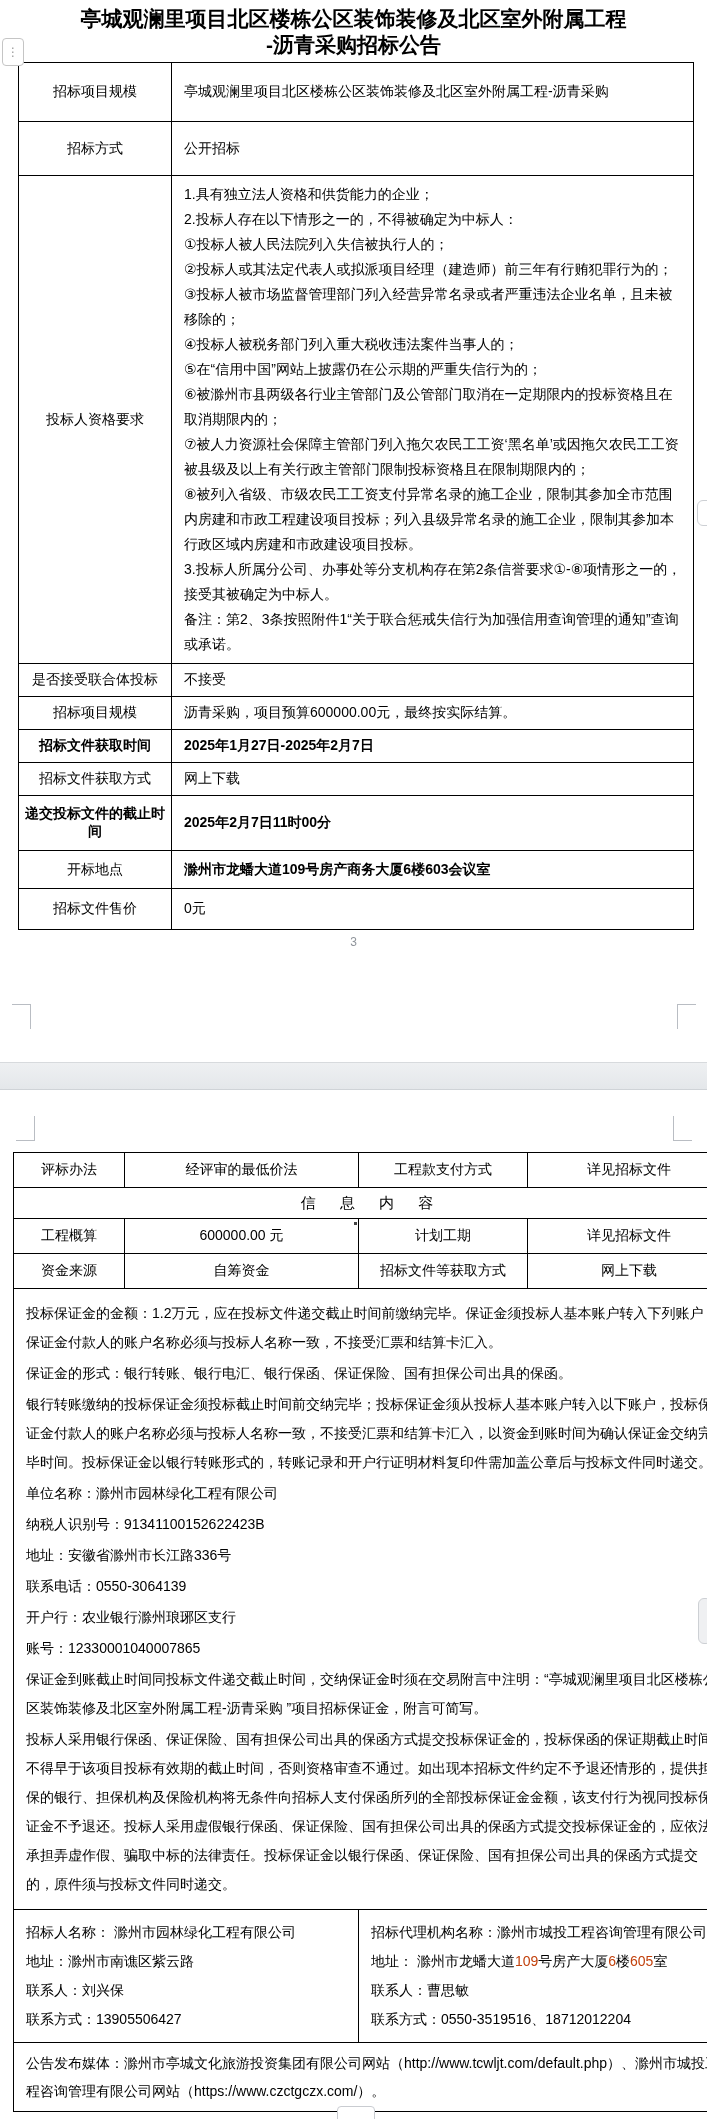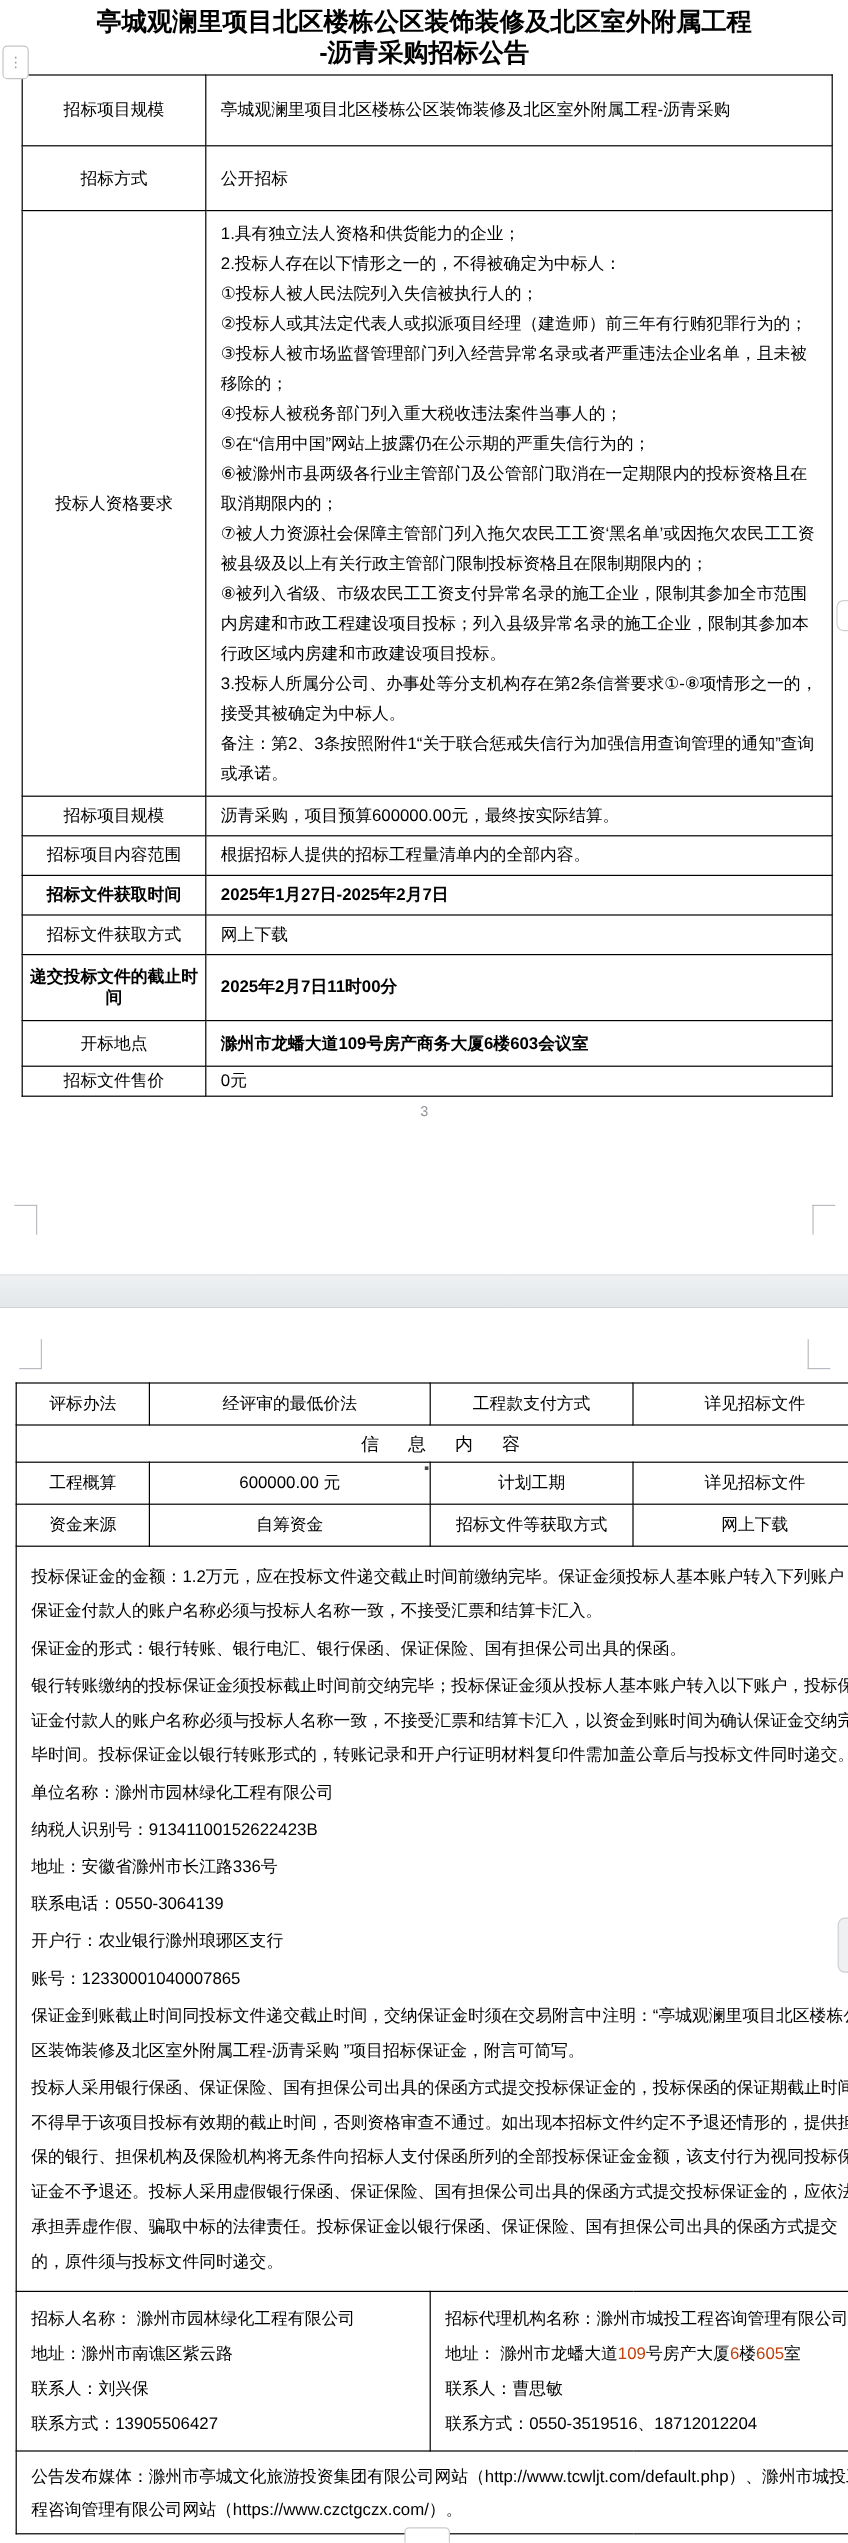--- a/index.html
+++ b/index.html
@@ -10,21 +10,21 @@
     color:#000;
   }
   
   .page1{position:relative;width:707px;height:1062px;background:#fff;}
   .doc-title{padding-top:6px;text-align:center;font-size:21px;font-weight:bold;line-height:26px;}
   table.t1{border-collapse:collapse;table-layout:fixed;width:676px;margin:4px 0 0 18px;}
   table.t1 td{border:1px solid #000;font-size:14px;vertical-align:middle;overflow:hidden;}
   table.t1 td.lab{width:144px;text-align:center;padding:2px 4px;}
   table.t1 td.val{padding:2px 4px 2px 12px;}
   tr.h59{height:59px;} tr.h54{height:54px;} tr.h33{height:33px;}
-  tr.h55{height:55px;margin-top:47px;} tr.h39{height:39px;} tr.h38{height:38px;margin-left:14px;} tr.h41{height:25px;}
+  tr.h55{height:55px;margin-top:47px;} tr.h39{height:39px;} tr.h38{height:38px;margin-left:14px;} tr.h41{height:41px;}
   .b{font-weight:bold;}
   .qual{padding:6px 8px 6px 12px !important;vertical-align:top !important;}
   .qual .line{line-height:25px;}
   .pageno{ text-align:center;font-size:12px;color:#8f949b;margin-top:5px;}
   
   .corner{position:absolute;width:18px;height:24px;}
   .c-tl1{left:12px;top:1004px;border-top:1px solid #b9bdc3;border-right:1px solid #b9bdc3;}
   .c-tr1{left:677px;top:1004px;border-top:1px solid #b9bdc3;border-left:1px solid #b9bdc3;}
   .c-bl2{left:16px;top:1116px;border-bottom:1px solid #b9bdc3;border-right:1px solid #b9bdc3;}
   .c-br2{left:673px;top:1116px;border-bottom:1px solid #b9bdc3;border-left:1px solid #b9bdc3;}
@@ -89,26 +89,26 @@
             <div class="line">④投标人被税务部门列入重大税收违法案件当事人的；</div>
             <div class="line">⑤在“信用中国”网站上披露仍在公示期的严重失信行为的；</div>
             <div class="line">⑥被滁州市县两级各行业主管部门及公管部门取消在一定期限内的投标资格且在取消期限内的；</div>
             <div class="line">⑦被人力资源社会保障主管部门列入拖欠农民工工资‘黑名单’或因拖欠农民工工资被县级及以上有关行政主管部门限制投标资格且在限制期限内的；</div>
             <div class="line">⑧被列入省级、市级农民工工资支付异常名录的施工企业，限制其参加全市范围内房建和市政工程建设项目投标；列入县级异常名录的施工企业，限制其参加本行政区域内房建和市政建设项目投标。</div>
             <div class="line">3.投标人所属分公司、办事处等分支机构存在第2条信誉要求①-⑧项情形之一的，接受其被确定为中标人。</div>
             <div class="line">备注：第2、3条按照附件1“关于联合惩戒失信行为加强信用查询管理的通知”查询或承诺。</div>
           </td>
     </tr>
     <tr class="h33">
+      <td class="lab">是否接受联合体投标</td>
+      <td class="val">不接受</td>
+    </tr>
+    <tr class="h33">
       <td class="lab">招标项目规模</td>
       <td class="val">沥青采购，项目预算600000.00元，最终按实际结算。</td>
-    </tr>
-    <tr class="h33">
-      <td class="lab">招标项目内容范围</td>
-      <td class="val">根据招标人提供的招标工程量清单内的全部内容。</td>
     </tr>
     <tr class="h33">
       <td class="lab b">招标文件获取时间</td>
       <td class="val b">2025年1月27日-2025年2月7日</td>
     </tr>
     <tr class="h33">
       <td class="lab">招标文件获取方式</td>
       <td class="val">网上下载</td>
     </tr>
     <tr class="h55">

